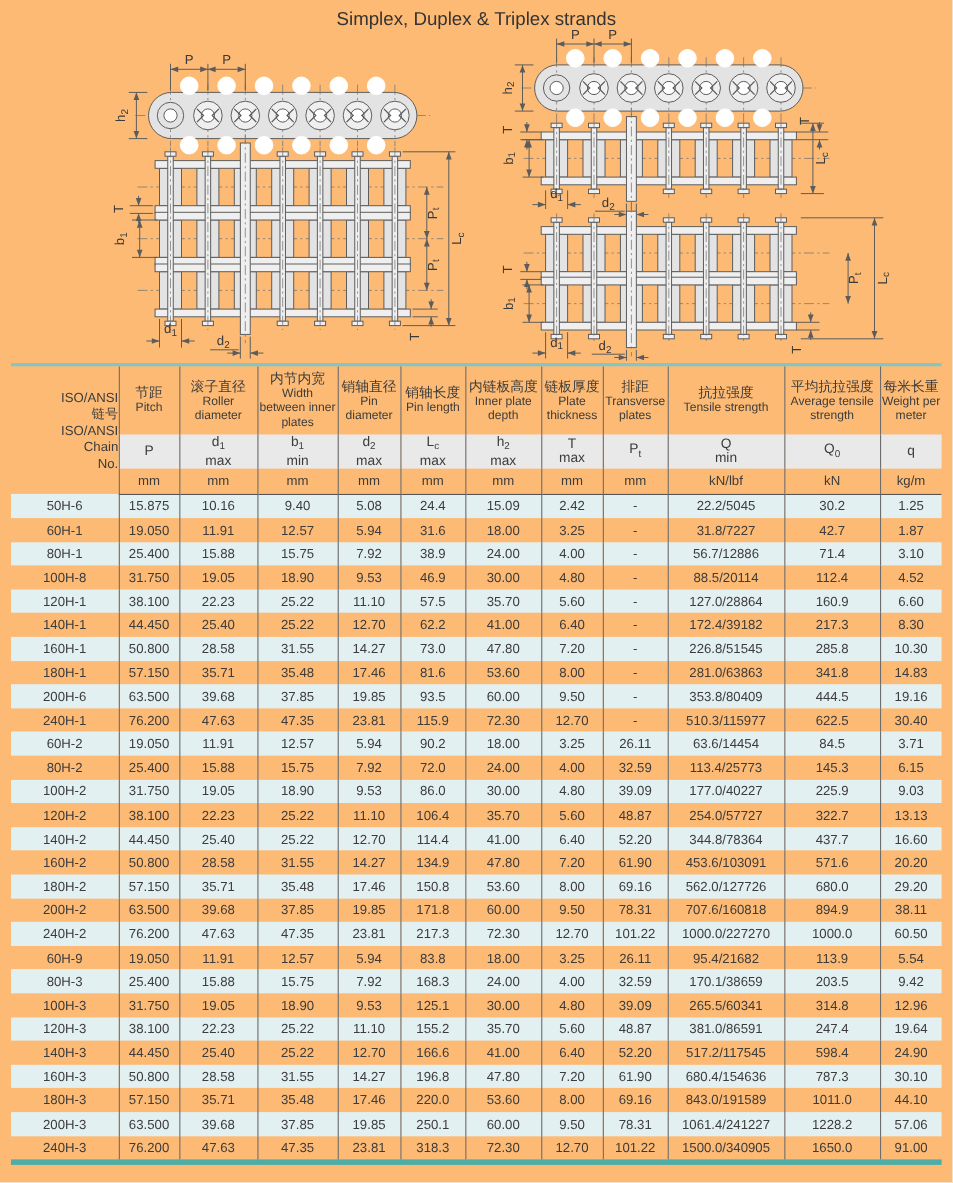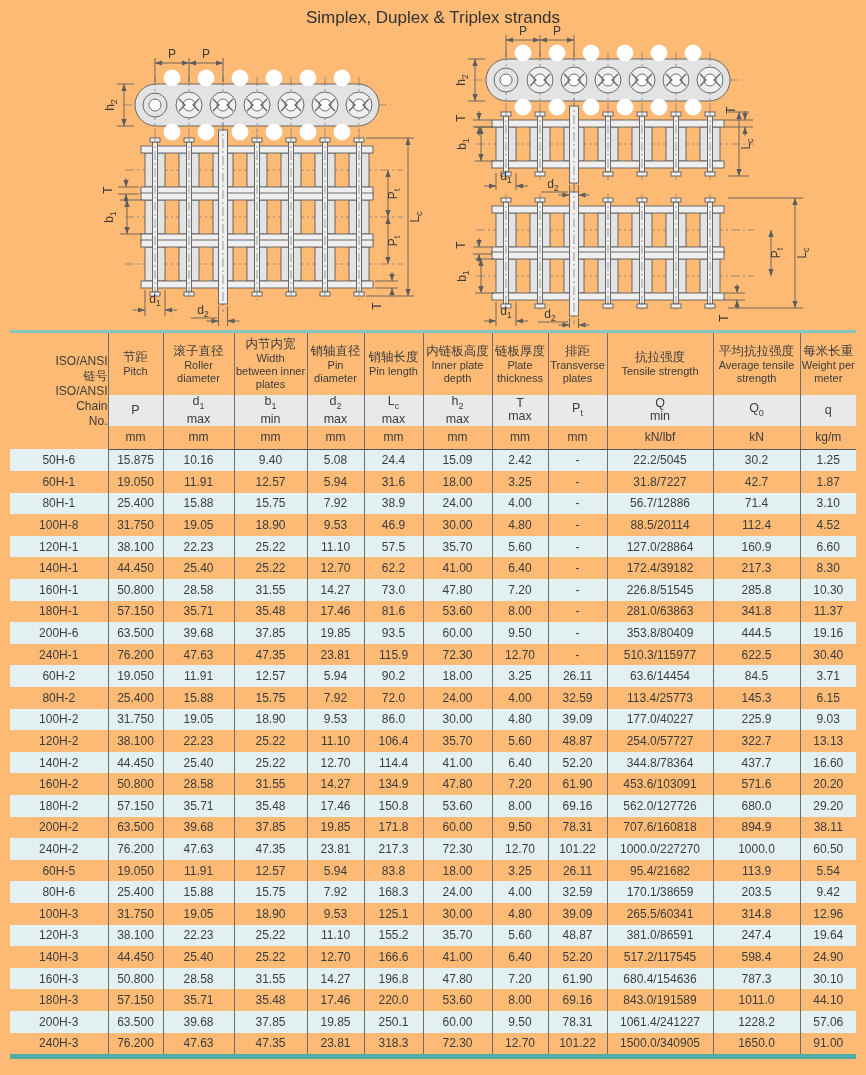--- a/index.html
+++ b/index.html
@@ -669,21 +669,21 @@
           <td>57.150</td>
           <td>35.71</td>
           <td>35.48</td>
           <td>17.46</td>
           <td>81.6</td>
           <td>53.60</td>
           <td>8.00</td>
           <td>-</td>
           <td>281.0/63863</td>
           <td>341.8</td>
-          <td>11.37</td>
+          <td>14.83</td>
         </tr>
         <tr>
           <td class="c0">200H-6</td>
           <td>63.500</td>
           <td>39.68</td>
           <td>37.85</td>
           <td>19.85</td>
           <td>93.5</td>
           <td>60.00</td>
           <td>9.50</td>
@@ -826,35 +826,35 @@
           <td>23.81</td>
           <td>217.3</td>
           <td>72.30</td>
           <td>12.70</td>
           <td>101.22</td>
           <td>1000.0/227270</td>
           <td>1000.0</td>
           <td>60.50</td>
         </tr>
         <tr>
-          <td class="c0">60H-5</td>
+          <td class="c0">60H-9</td>
           <td>19.050</td>
           <td>11.91</td>
           <td>12.57</td>
           <td>5.94</td>
           <td>83.8</td>
           <td>18.00</td>
           <td>3.25</td>
           <td>26.11</td>
           <td>95.4/21682</td>
           <td>113.9</td>
           <td>5.54</td>
         </tr>
         <tr>
-          <td class="c0">80H-6</td>
+          <td class="c0">80H-3</td>
           <td>25.400</td>
           <td>15.88</td>
           <td>15.75</td>
           <td>7.92</td>
           <td>168.3</td>
           <td>24.00</td>
           <td>4.00</td>
           <td>32.59</td>
           <td>170.1/38659</td>
           <td>203.5</td>

